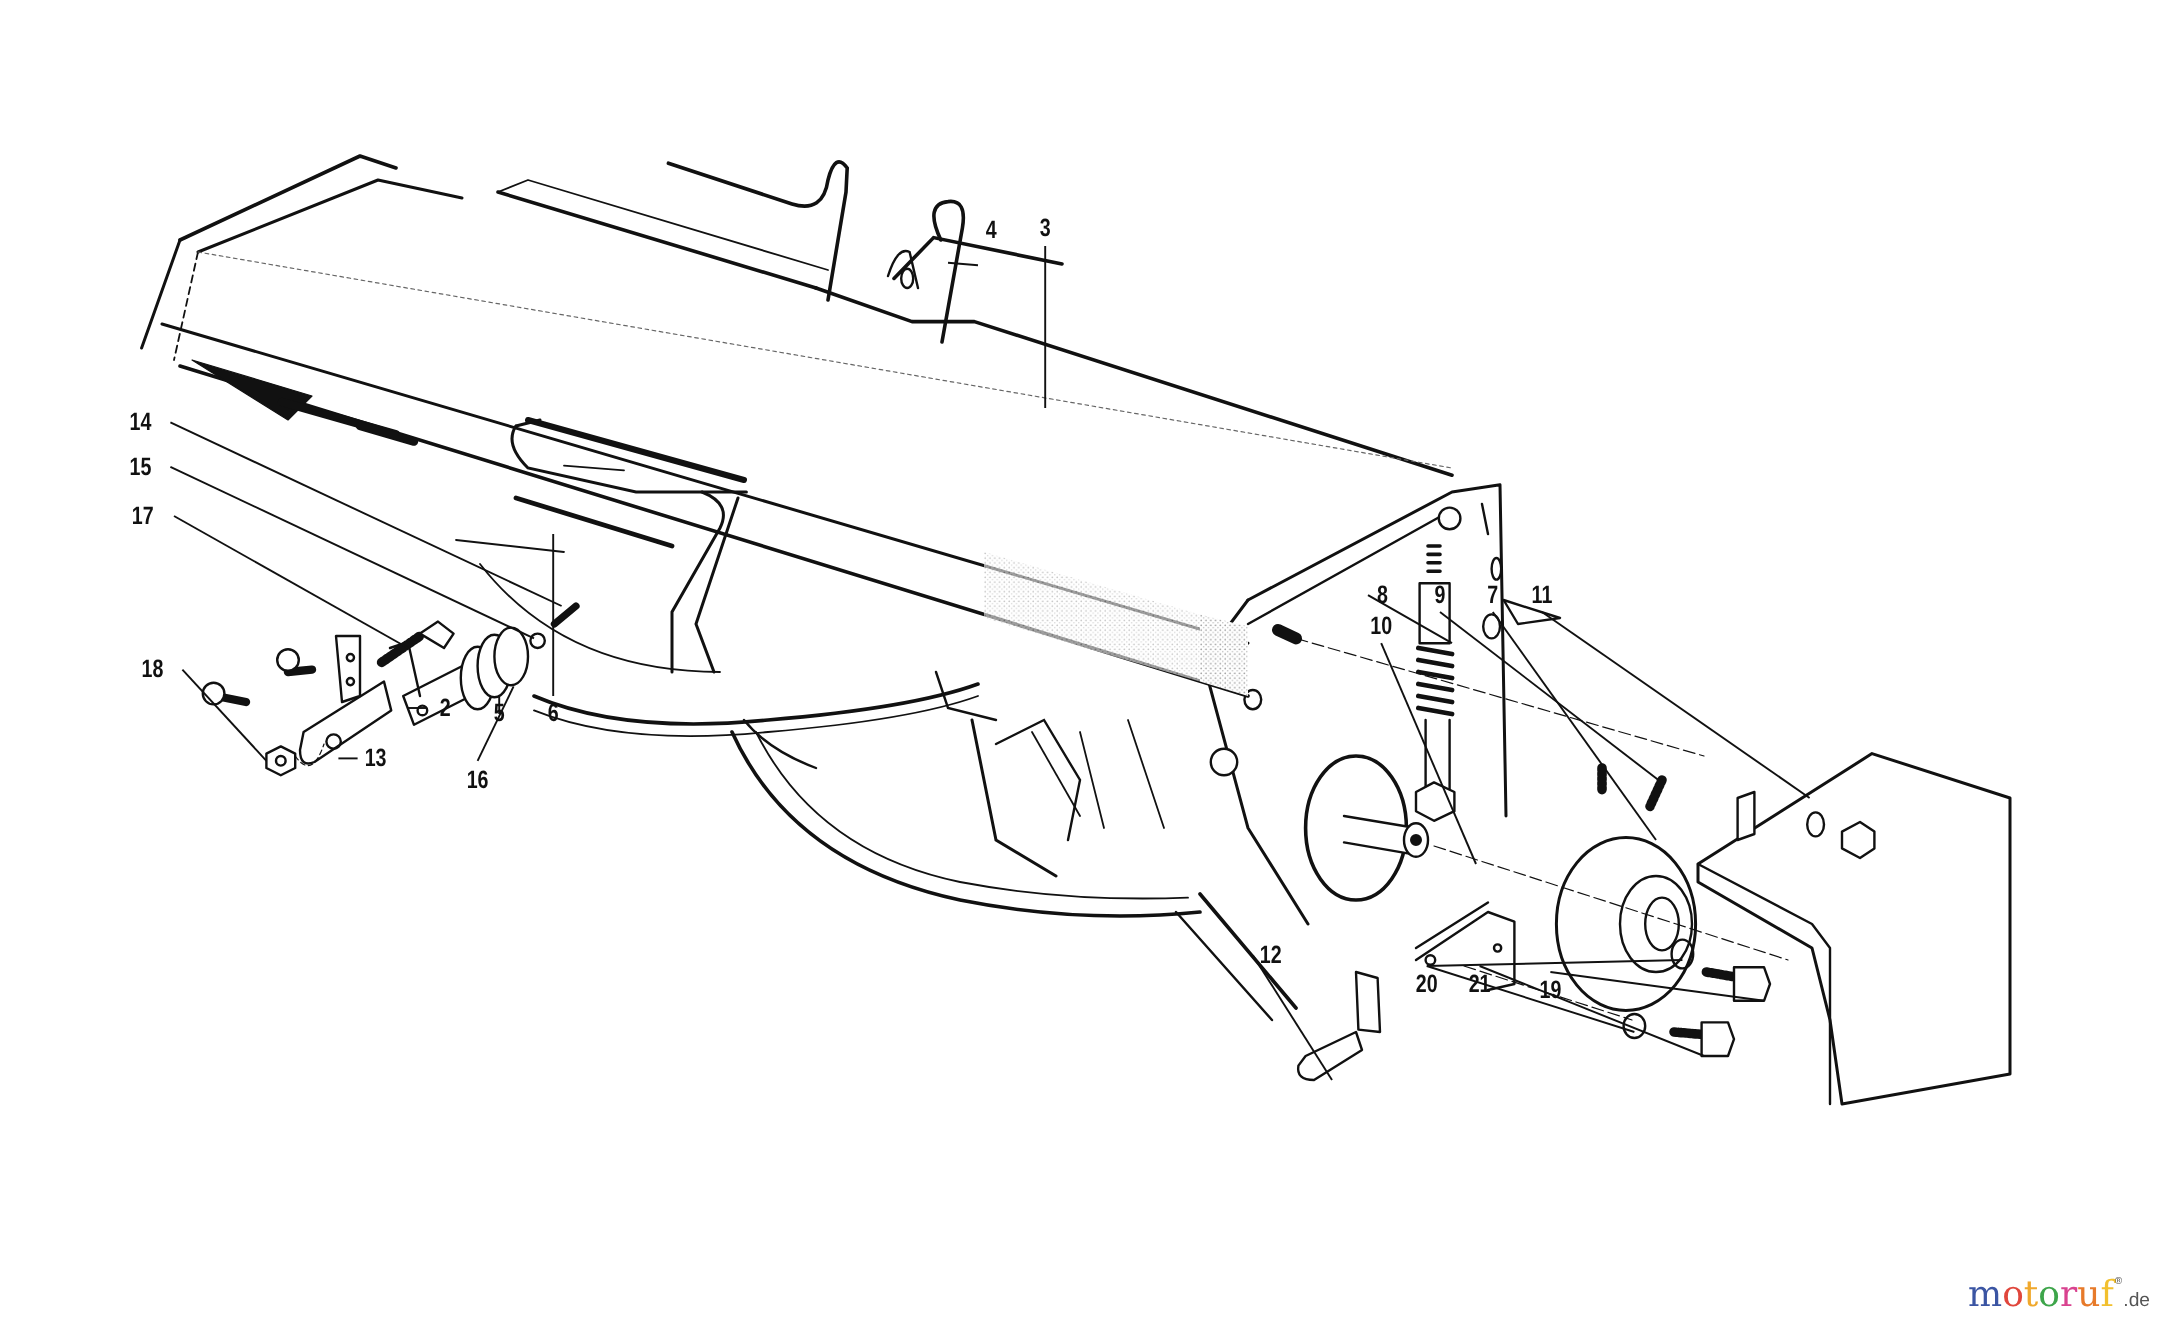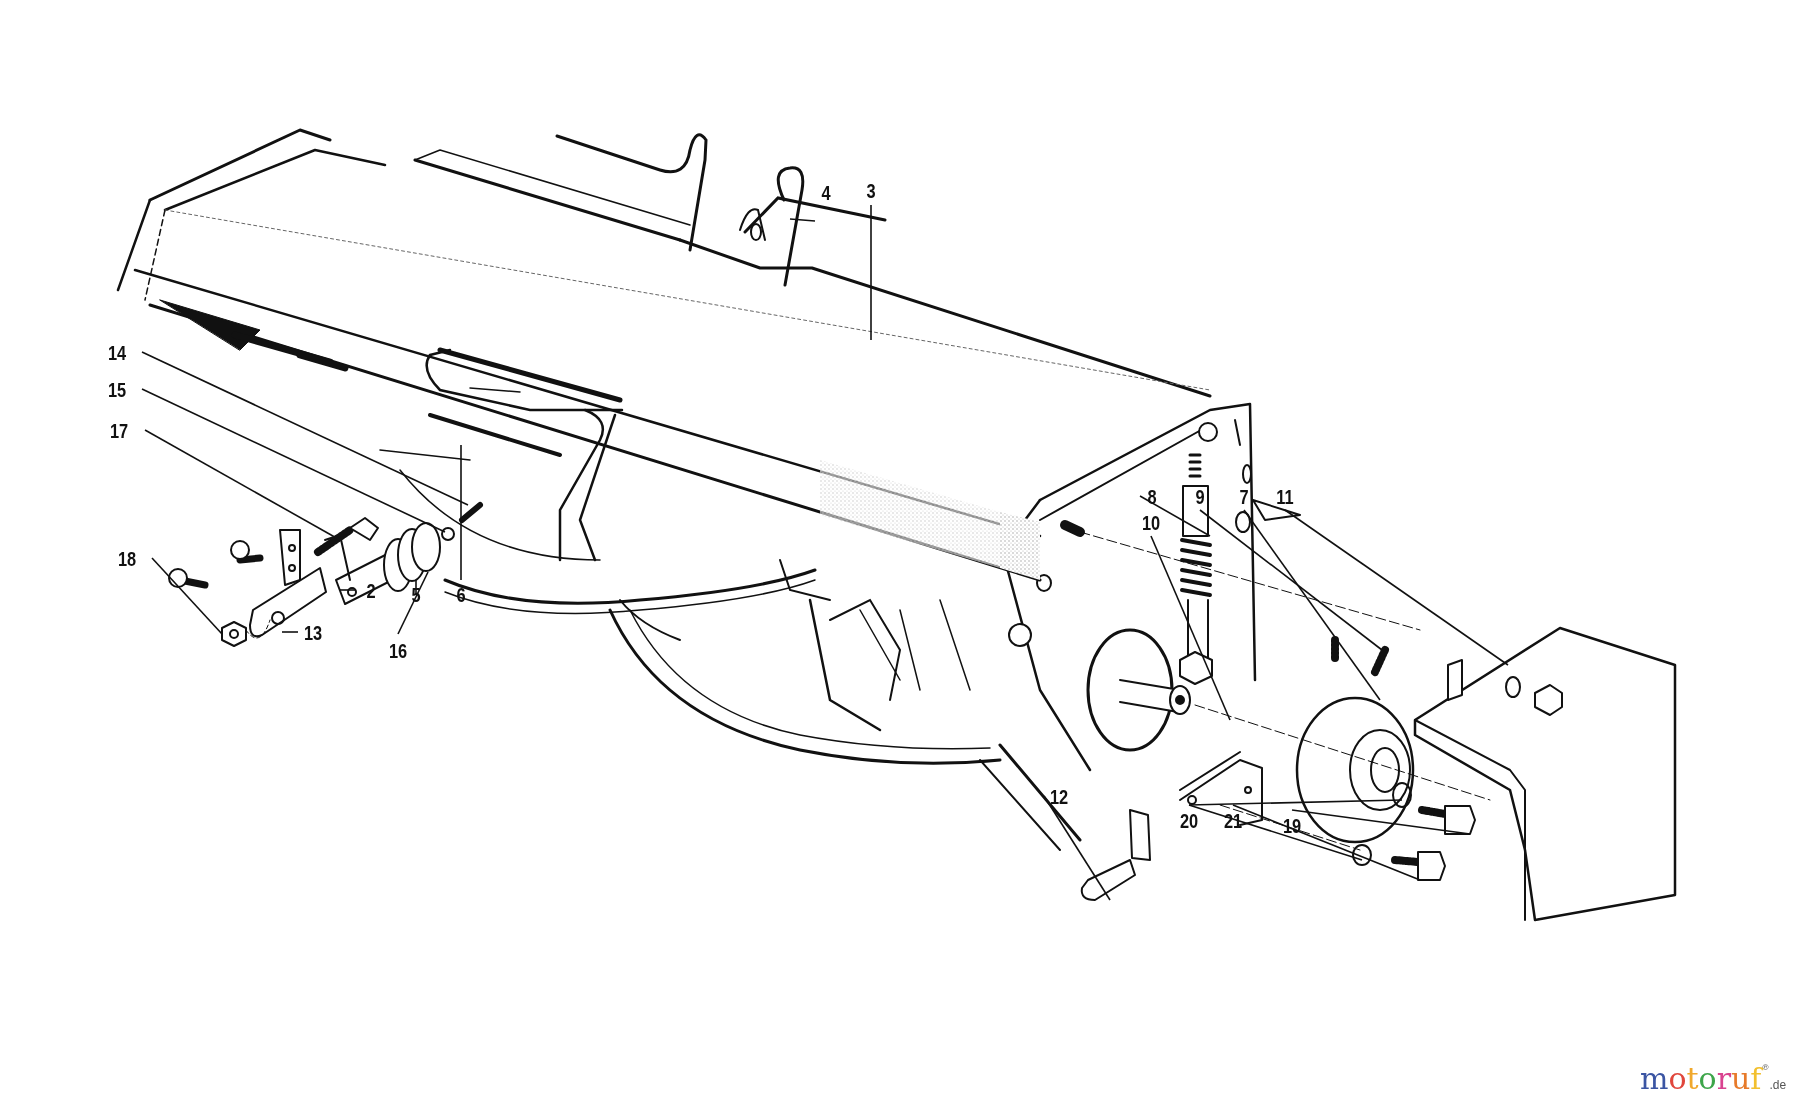--- a/index.html
+++ b/index.html
@@ -1,21 +1,21 @@
 <!DOCTYPE html>
 <html><head>
 <meta charset="utf-8">
 <style>
   html,body{margin:0;padding:0;background:#ffffff;}
   body{width:1800px;height:1107px;position:relative;overflow:hidden;font-family:"Liberation Sans",sans-serif;}
   #diagram{position:absolute;left:0;top:0;width:1800px;height:1107px;}
   .callout{position:absolute;font-family:"Liberation Sans",sans-serif;font-weight:bold;font-size:21px;color:#111;transform:translate(-50%,-50%) scaleX(0.78);line-height:1;white-space:nowrap;}
   .watermark{position:absolute;left:1640px;top:1064px;font-family:"DejaVu Serif",serif;font-size:30px;letter-spacing:0px;line-height:1;}
   .watermark span{display:inline-block;}
-  .watermark .tld{font-family:"Liberation Sans",sans-serif;font-size:12px;color:#555;}
+  .watermark .tld{font-family:"Liberation Sans",sans-serif;font-size:16px;color:#555;}
   .watermark .reg{font-size:8px;vertical-align:top;color:#555;}
 </style>
 </head>
 <body>
 
 <svg id="diagram" viewBox="0 0 1800 1107" xmlns="http://www.w3.org/2000/svg">
   <defs>
     <pattern id="stipple" width="4" height="4" patternUnits="userSpaceOnUse">
       <rect width="4" height="4" fill="#ffffff"></rect>
       <circle cx="1" cy="1" r="0.7" fill="#9a9a9a"></circle>

